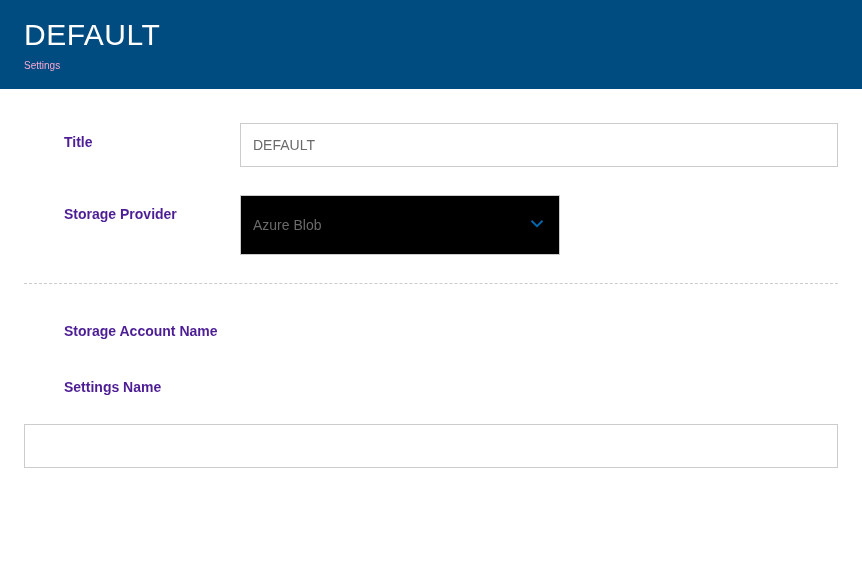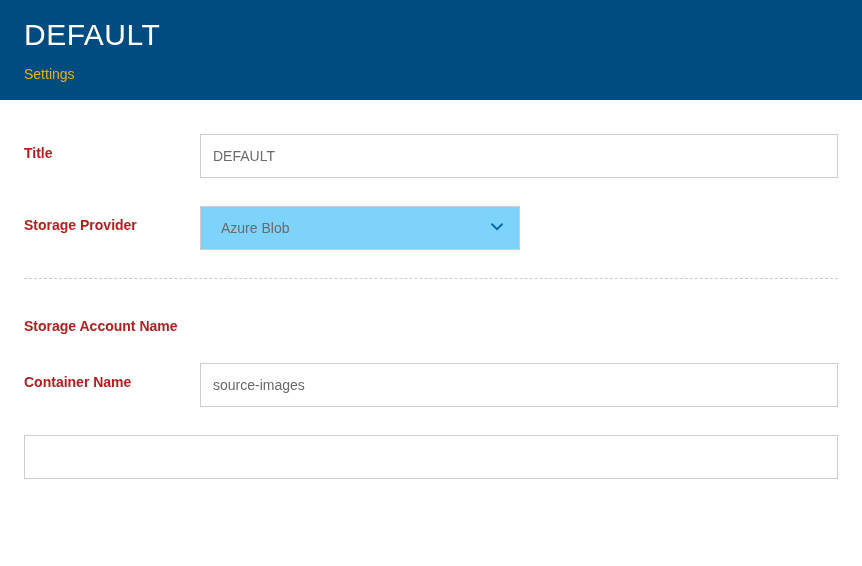--- a/index.html
+++ b/index.html
@@ -16,64 +16,65 @@
       background: #004b7f;
       padding: 18px 24px 18px 24px;
     }
     .header-title {
       color: #ffffff;
       font-size: 30px;
       font-weight: normal;
       letter-spacing: 0.5px;
     }
     .header-subtitle {
-      color: #eab308;
-      font-size: 14px;
-      margin-top: 14px;
+      color: #f9a8d4;
+      font-size: 10px;
+      margin-top: 8px;
     }
     .form-section {
       padding: 34px 24px 0 24px;
     }
     .form-row {
       display: flex;
       align-items: flex-start;
       margin-bottom: 28px;
     }
     .form-label {
       width: 176px;
       flex-shrink: 0;
-      color: #b91c1c;
+      color: #4c1d95;
       font-weight: bold;
       font-size: 14px;
       padding-top: 10px;
       line-height: 1.3;
+      margin-left: 40px;
     }
     .form-input {
       flex: 1;
       height: 44px;
       border: 1px solid #cccccc;
       padding: 0 12px;
       font-size: 14px;
       color: #6a6a6a;
       font-family: inherit;
       outline: none;
     }
     .select-wrap {
       position: relative;
       width: 320px;
     }
     .form-select {
       width: 100%;
-      height: 44px;
+      height: 60px;
       border: 1px solid #cccccc;
-      padding: 0 40px 0 20px;
+      padding: 0 40px 0 12px;
       font-size: 14px;
       color: #6a6a6a;
       font-family: inherit;
-      background: #7dd3fc;
+      background: #000000;
       outline: none;
       appearance: none;
       -webkit-appearance: none;
       -moz-appearance: none;
       cursor: pointer;
     }
     .select-chevron {
       position: absolute;
       right: 12px;
       top: 50%;
@@ -127,21 +128,20 @@
 <hr class="divider">
 
 <div class="form-section" style="padding-top:0;">
 
   <div class="form-row">
     <div class="form-label">Storage Account Name</div>
   </div>
 
 
   <div class="form-row">
-    <div class="form-label">Container Name</div>
-    <input type="text" class="form-input" value="source-images" style="">
+    <div class="form-label">Settings Name</div>
   </div>
 
   <div class="form-row">
     <input type="text" class="form-input" value="" style="">
   </div>
 
 </div>
 
 </body></html>

